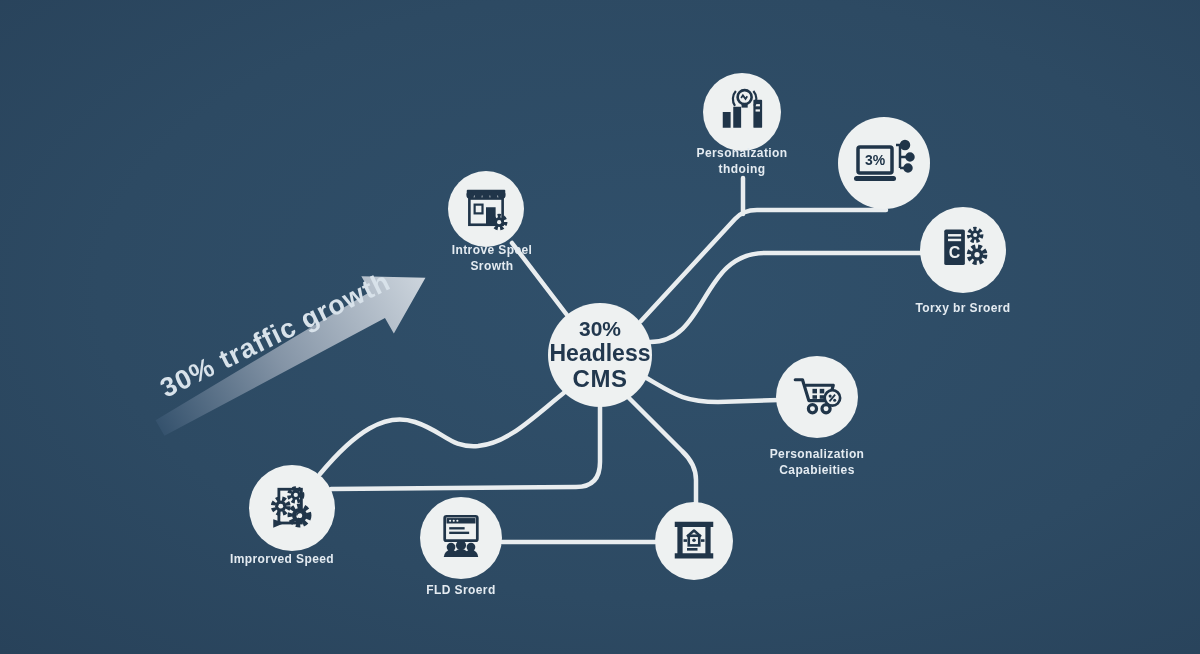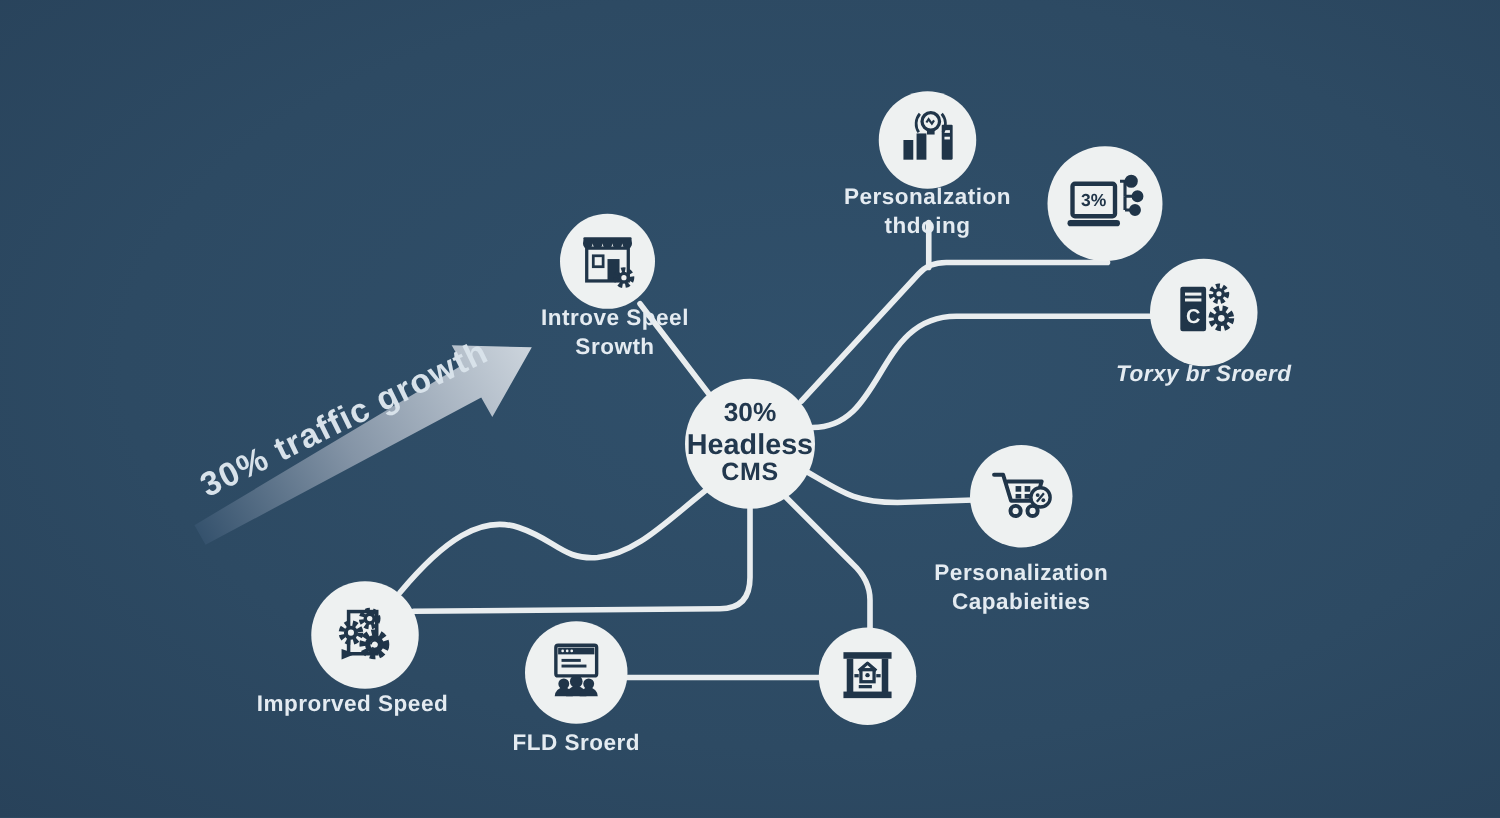--- a/index.html
+++ b/index.html
@@ -14,32 +14,32 @@
   }
   .stage svg.wires{position:absolute;left:0;top:0;}
   .node{position:absolute;}
   .circle{
     background:#eef1f1;border-radius:50%;
     display:flex;align-items:center;justify-content:center;
   }
   .nlabel{
     position:absolute;transform:translateX(-50%);
     width:230px;text-align:center;
-    color:#e4ebf1;font-weight:bold;font-size:18px;line-height:1.3;
+    color:#e4ebf1;font-weight:bold;font-size:12px;line-height:1.3;
     letter-spacing:.4px;white-space:pre-line;
   }
   .center-circle{
     position:absolute;left:548px;top:303px;width:104px;height:104px;
     background:#eef1f1;border-radius:50%;
     display:flex;flex-direction:column;align-items:center;justify-content:center;
     color:#22384e;font-weight:bold;text-align:center;line-height:1.08;
   }
   .center-circle .l1{font-size:21px;}
   .center-circle .l2{font-size:23px;}
-  .center-circle .l3{font-size:20px;letter-spacing:.5px;}
+  .center-circle .l3{font-size:24px;letter-spacing:.5px;}
   .icon{display:block;}
 </style>
 </head>
 <body>
 
 <div class="stage">
 
   <svg class="wires" width="1200" height="654" viewBox="0 0 1200 654">
     <defs>
       <linearGradient id="arrowGrad" gradientUnits="userSpaceOnUse" x1="0" y1="0" x2="305" y2="0">
@@ -144,21 +144,21 @@
         <text x="23" y="41" text-anchor="middle" font-size="17" font-weight="bold" fill="#eef1f1">C</text>
         <circle cx="45" cy="16" r="6.5" fill="none" stroke="#203549" stroke-width="4.5" stroke-dasharray="3.2 2.4"></circle>
         <circle cx="45" cy="16" r="5" fill="#203549"></circle>
         <circle cx="45" cy="16" r="2.2" fill="#eef1f1"></circle>
         <circle cx="47" cy="37" r="8.5" fill="none" stroke="#203549" stroke-width="5" stroke-dasharray="4 2.8"></circle>
         <circle cx="47" cy="37" r="6.5" fill="#203549"></circle>
         <circle cx="47" cy="37" r="2.8" fill="#eef1f1"></circle>
       </svg>
     </div>
   </div>
-  <div class="nlabel" style="left:963px;top:288px;font-style:italic;">Torxy br Sroerd</div>
+  <div class="nlabel" style="left:963px;top:301px;">Torxy br Sroerd</div>
 
   <div class="node" style="left:776px;top:356px;">
     <div class="circle" style="width:82px;height:82px;">
       <svg class="icon" width="58" height="58" viewBox="0 0 64 64">
         <path d="M8,13 h8 l7,23 h22 l5,-17 h-30" fill="none" stroke="#203549" stroke-width="3.5" stroke-linejoin="round" stroke-linecap="round"></path>
         <g fill="#203549">
           <rect x="27" y="23" width="5" height="5"></rect>
             <rect x="35" y="23" width="5" height="5"></rect>
           <rect x="27" y="30" width="5" height="4"></rect>
             <rect x="35" y="30" width="5" height="4"></rect>

